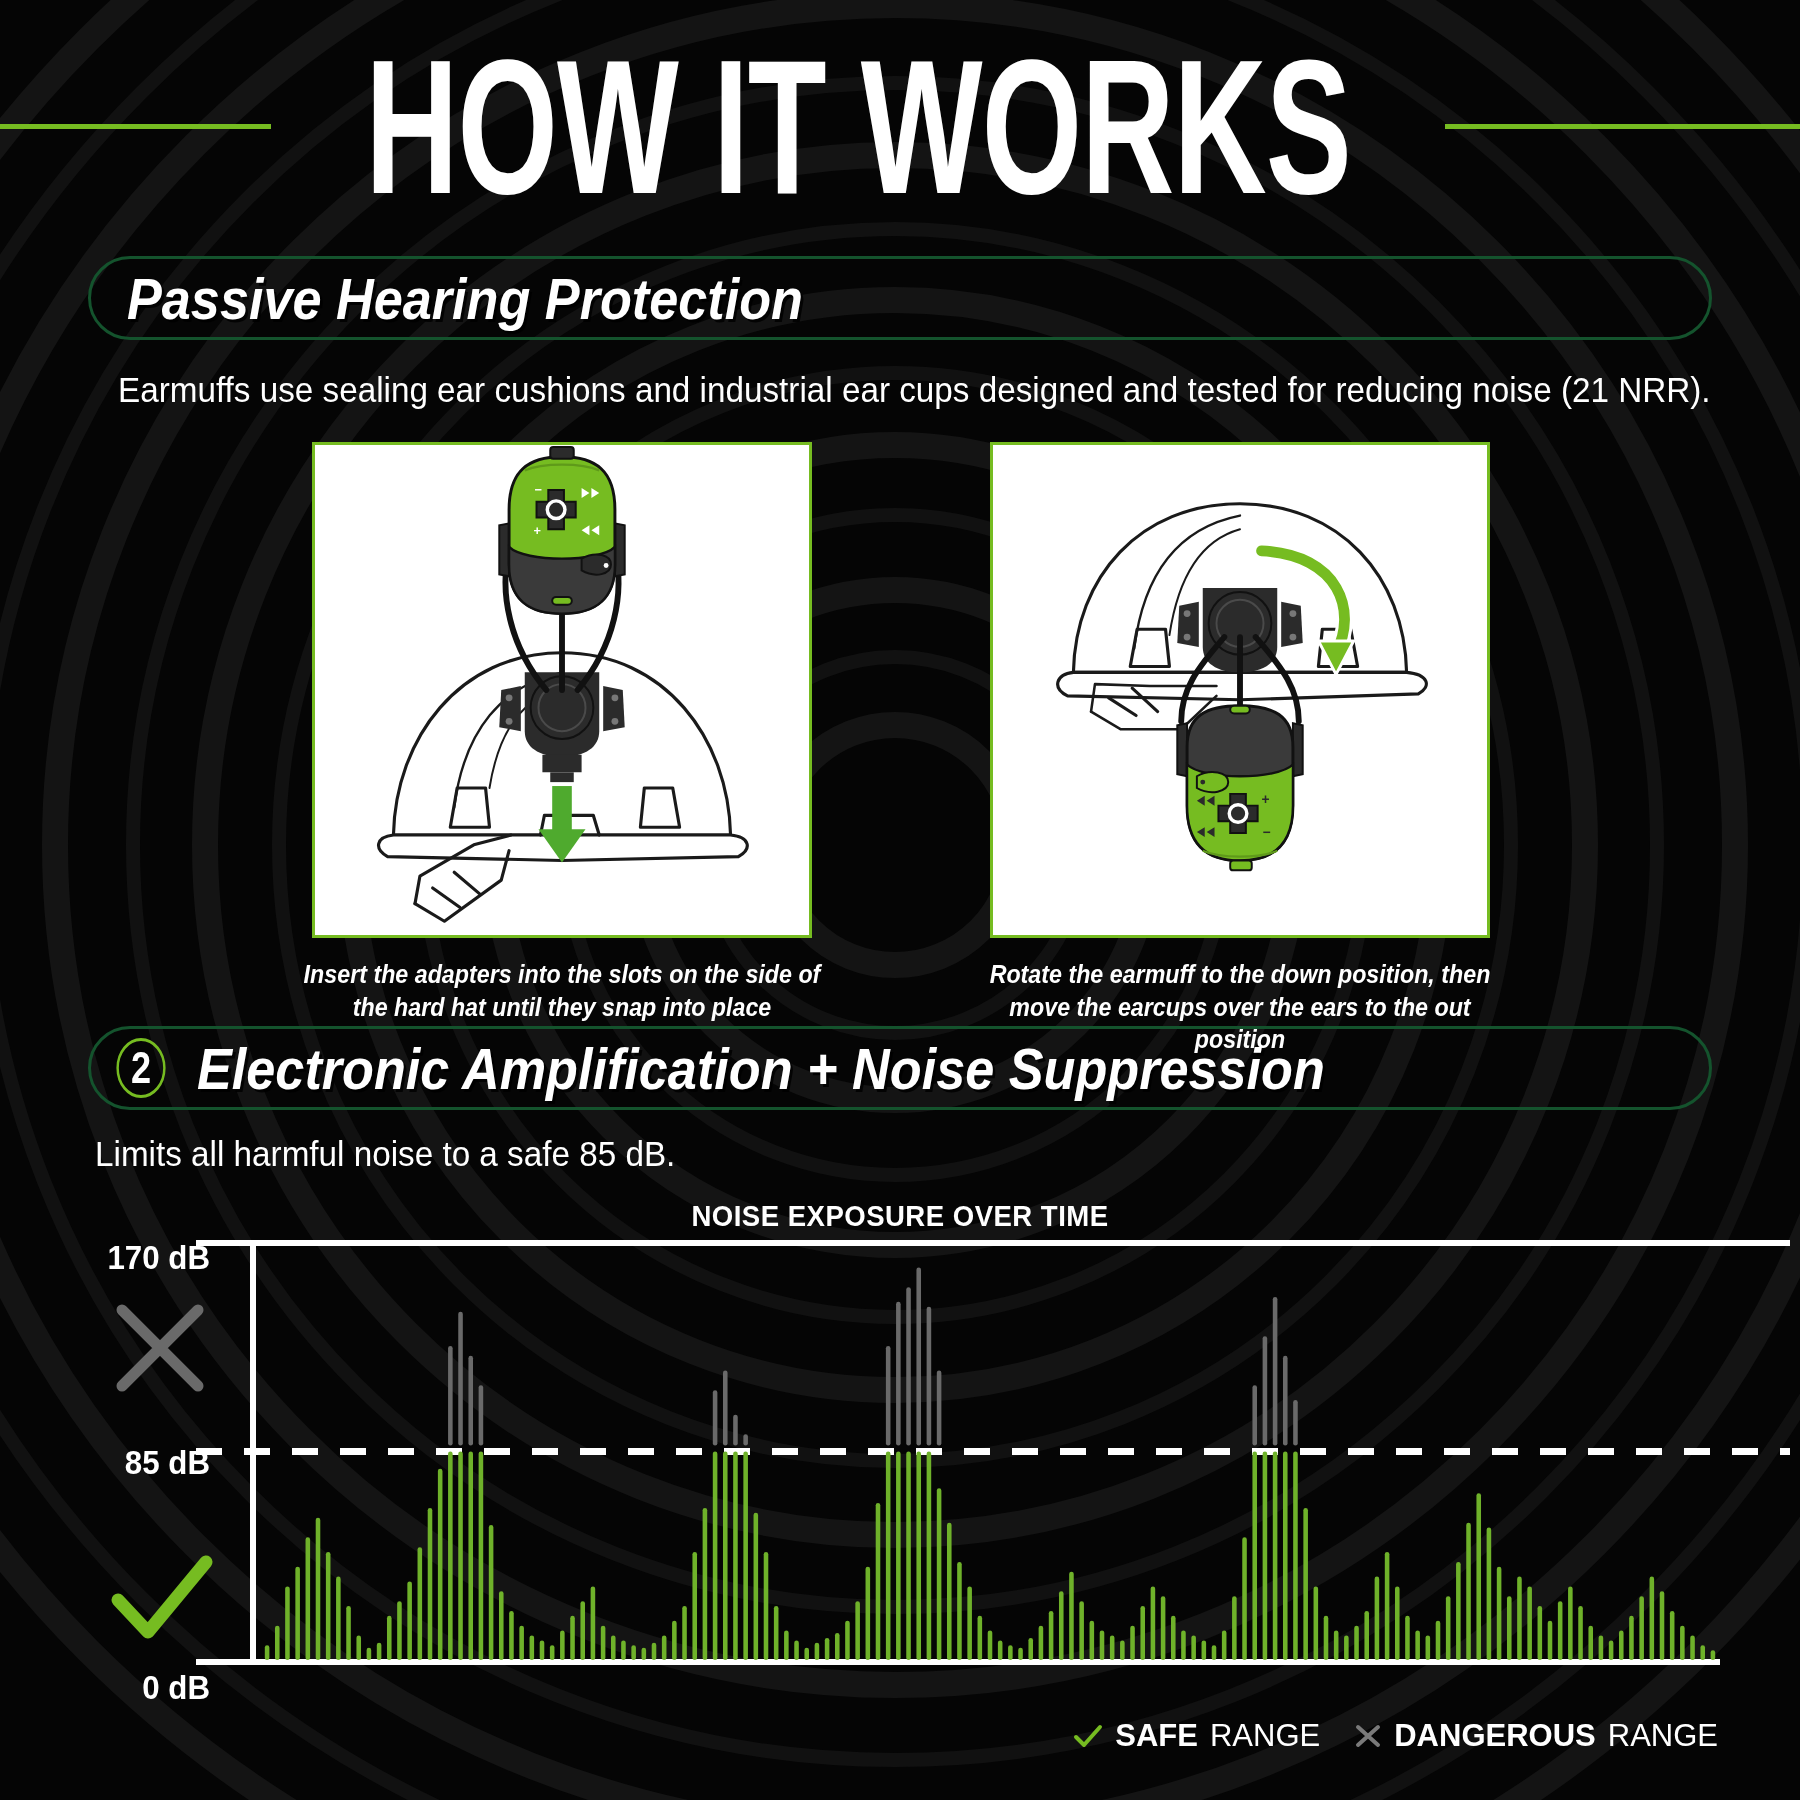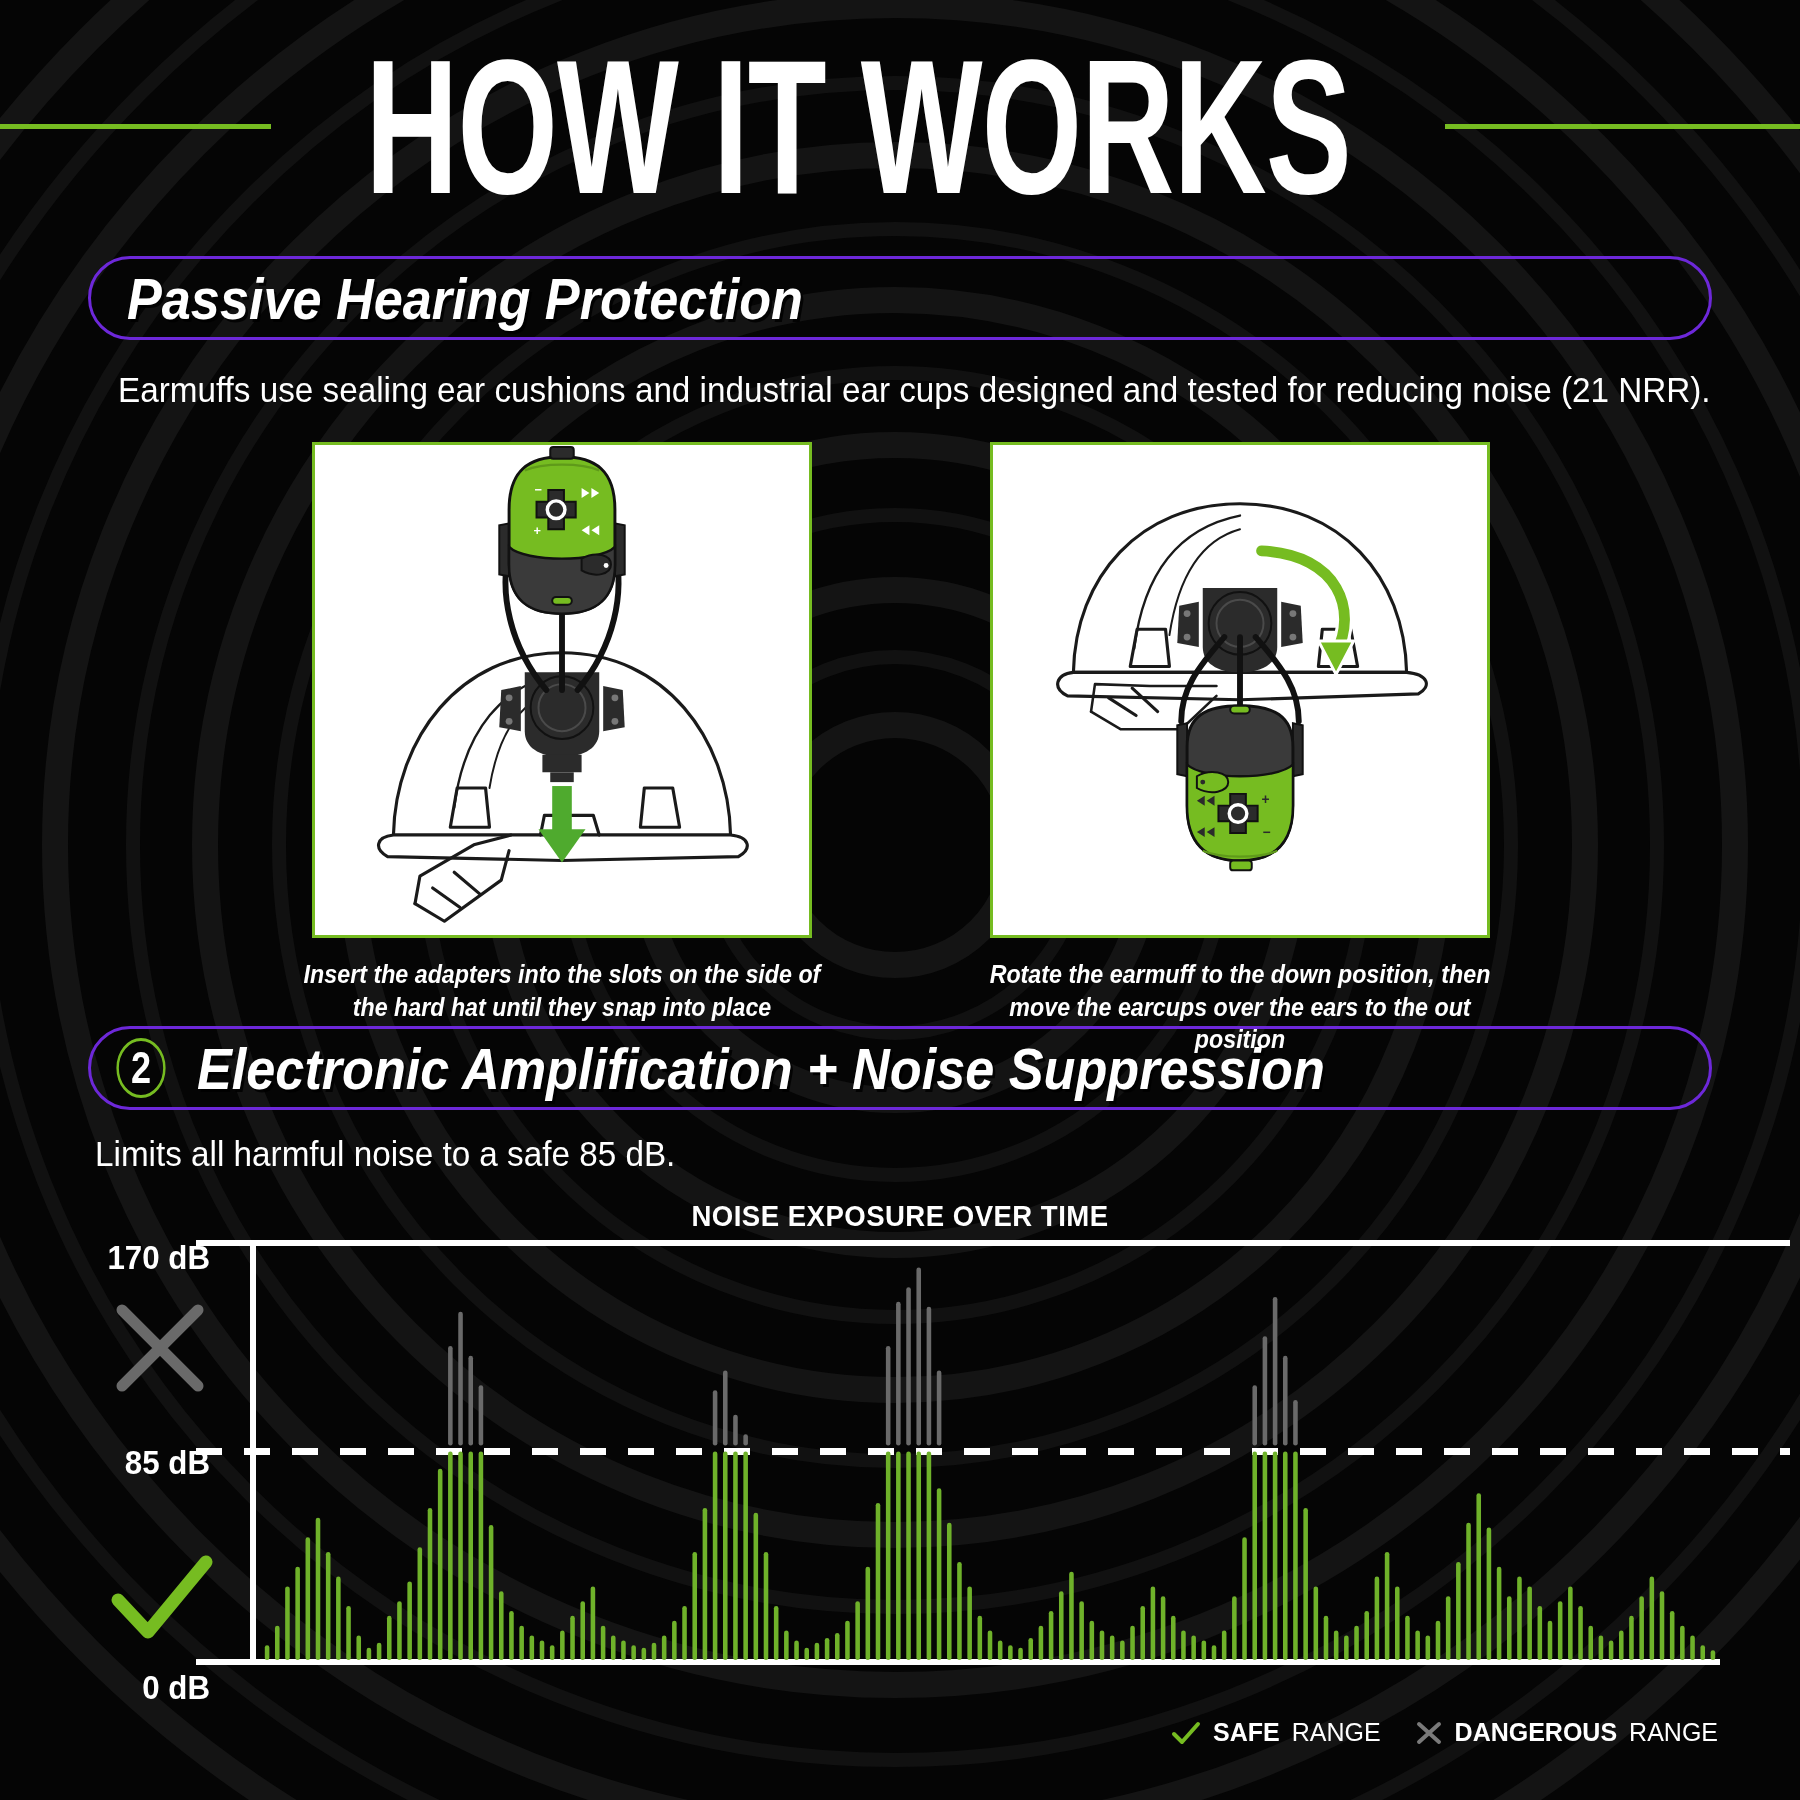--- a/index.html
+++ b/index.html
@@ -61,21 +61,21 @@
     white-space: nowrap;
     padding: 0 6px;
   }
 
   
   .section-pill {
     position: absolute;
     left: 88px;
     width: 1624px;
     height: 84px;
-    border: 3px solid #6d28d9;
+    border: 3px solid #14532d;
     border-radius: 44px;
     display: flex;
     align-items: center;
     padding-left: 24px;
     background: transparent;
   }
   .pill-number {
     width: 60px;
     height: 60px;
     border-radius: 50%;
@@ -204,21 +204,21 @@
     right: 82px;
     display: flex;
     align-items: center;
     gap: 34px;
     color: #ffffff;
   }
   .legend-item {
     display: flex;
     align-items: center;
     gap: 12px;
-    font-size: 25px;
+    font-size: 31px;
     font-family: "Liberation Sans Narrow", "Liberation Sans", sans-serif;
     white-space: nowrap;
   }
   .legend-strong { font-weight: bold; }
   .legend-light  { font-weight: normal; }
 </style>
 </head>
 <body>
 
 <svg id="bg-rings" viewBox="0 0 1800 1800" xmlns="http://www.w3.org/2000/svg">

